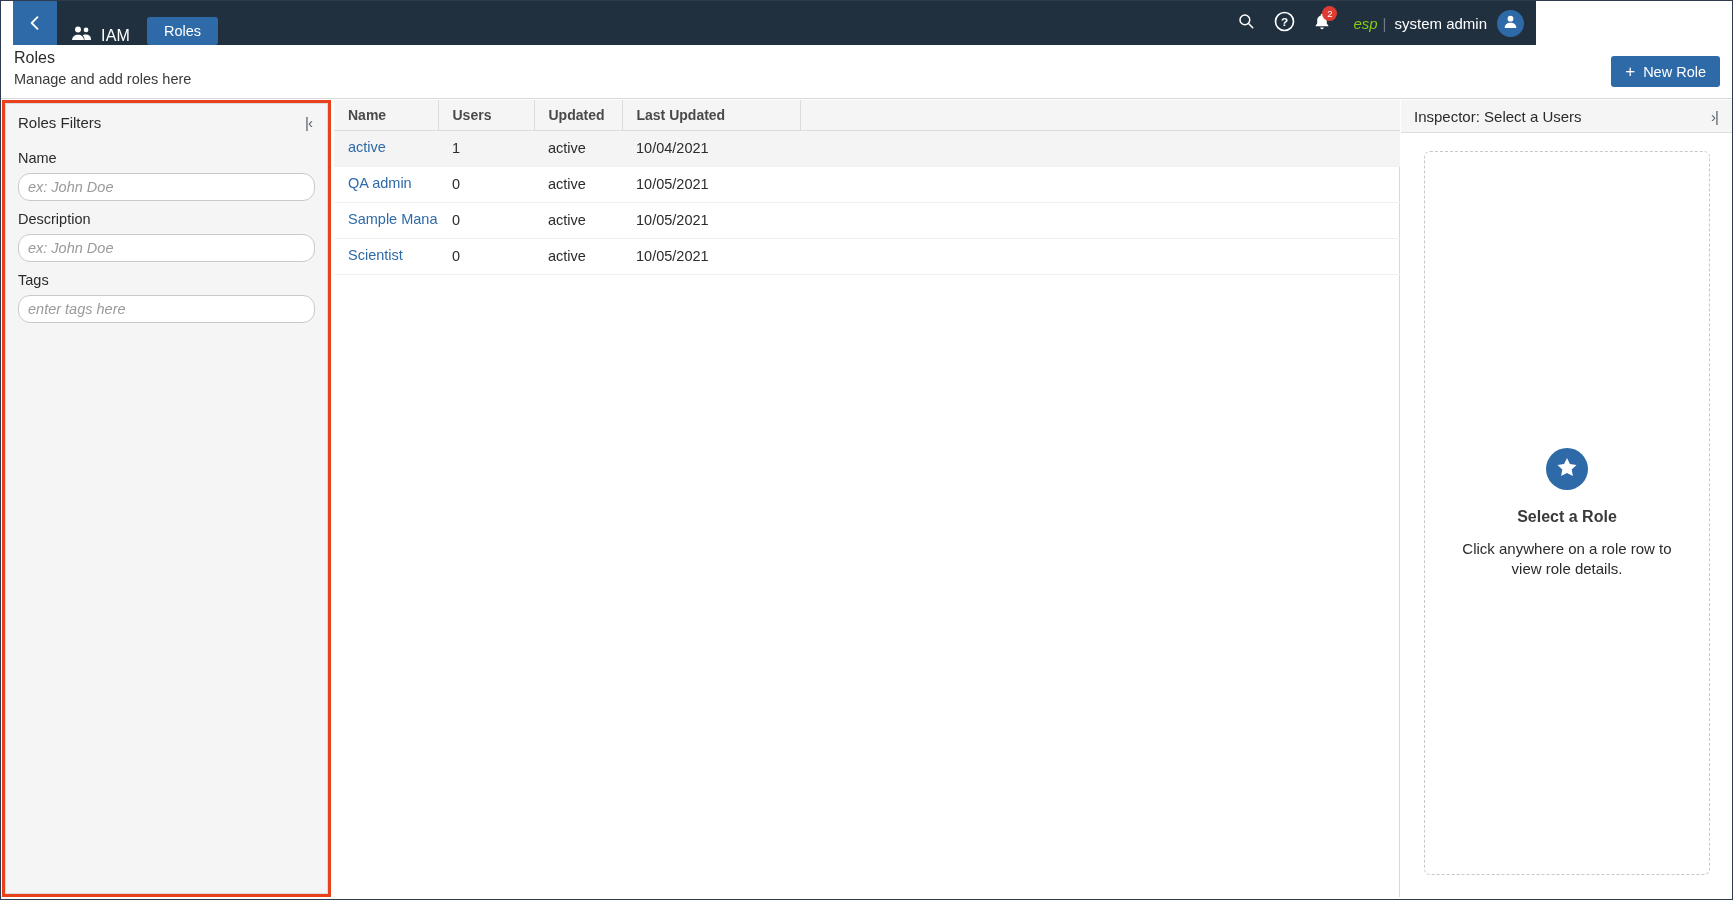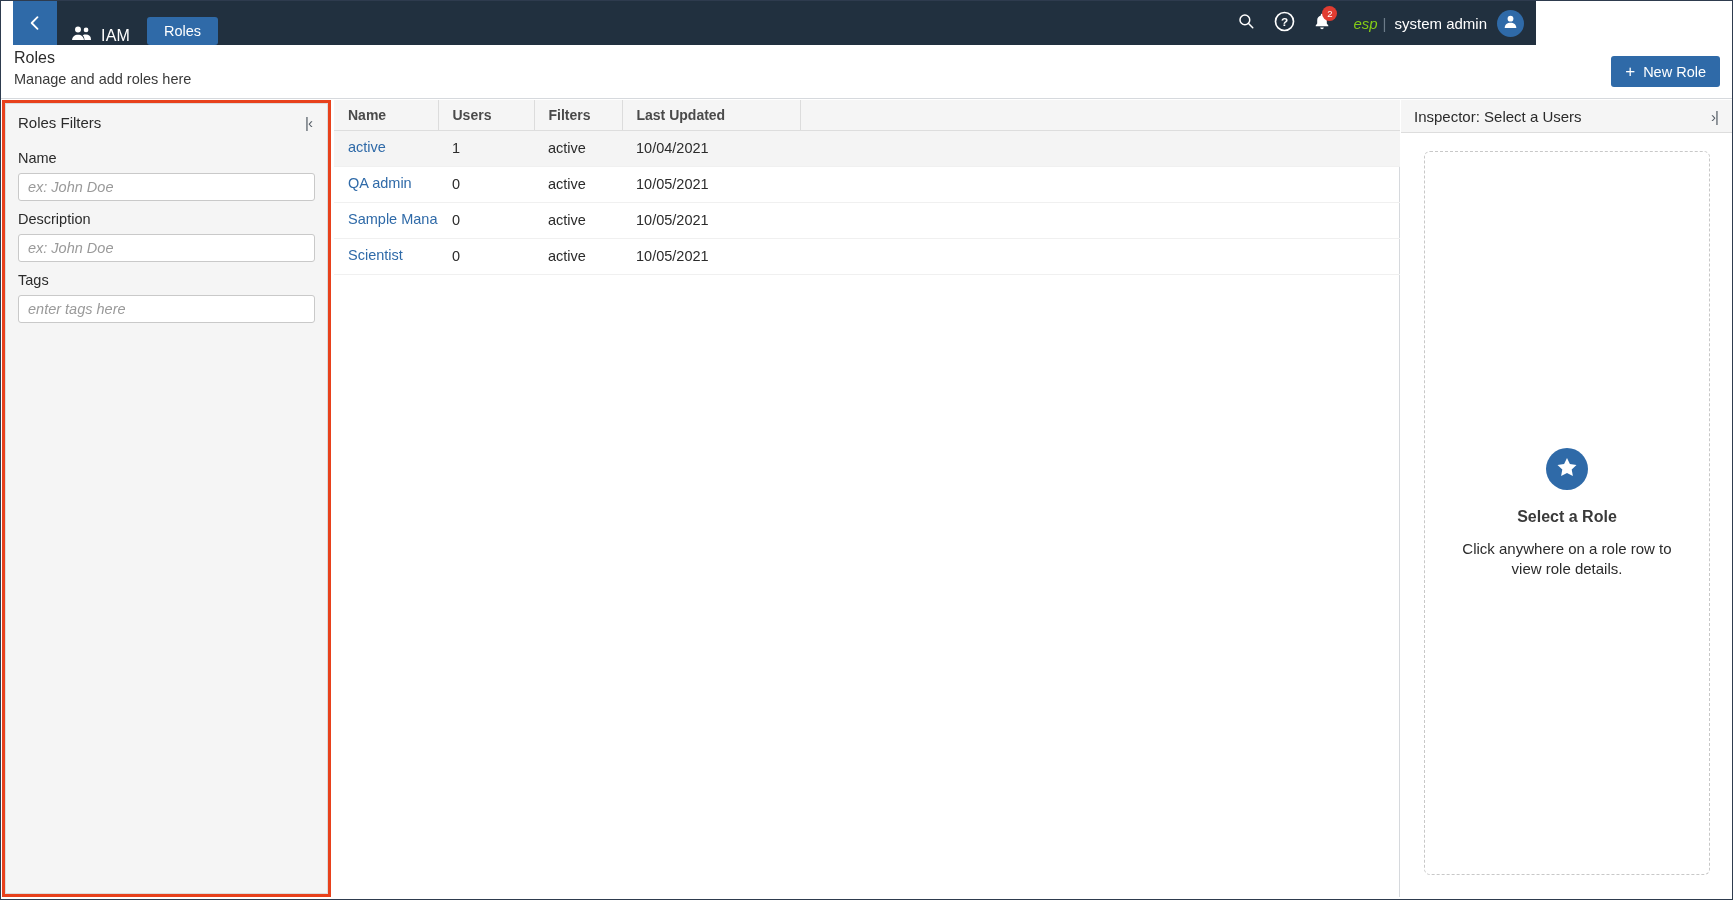--- a/index.html
+++ b/index.html
@@ -196,21 +196,21 @@
   .filter-label {
     font-size: 14.5px;
     color: #2b2b2b;
     margin-bottom: 7px;
     display: block;
   }
   .filter-input {
     width: 100%;
     height: 28px;
     border: 1px solid #c9c9c9;
-    border-radius: 3px;
+    border-radius: 12px;
     background: #ffffff;
     padding: 0 9px;
     font-size: 14.5px;
     font-family: "Liberation Sans", sans-serif;
     color: #2b2b2b;
     outline: none;
   }
   .filter-input::placeholder {
     color: #9a9a9a;
     font-style: italic;
@@ -430,21 +430,21 @@
 
       </div>
     </div>
 
     <div class="table-area">
       <table class="roles-table">
         <thead>
           <tr>
             <th class="col-name">Name</th>
             <th class="col-users sep">Users</th>
-            <th class="col-status sep">Filters</th>
+            <th class="col-status sep">Updated</th>
             <th class="col-updated sep">Last Updated</th>
             <th class="col-blank sep"></th>
           </tr>
         </thead>
         <tbody>
           <tr class="selected">
             <td>
               <span class="role-link">active</span>
             </td>
             <td>1</td>

